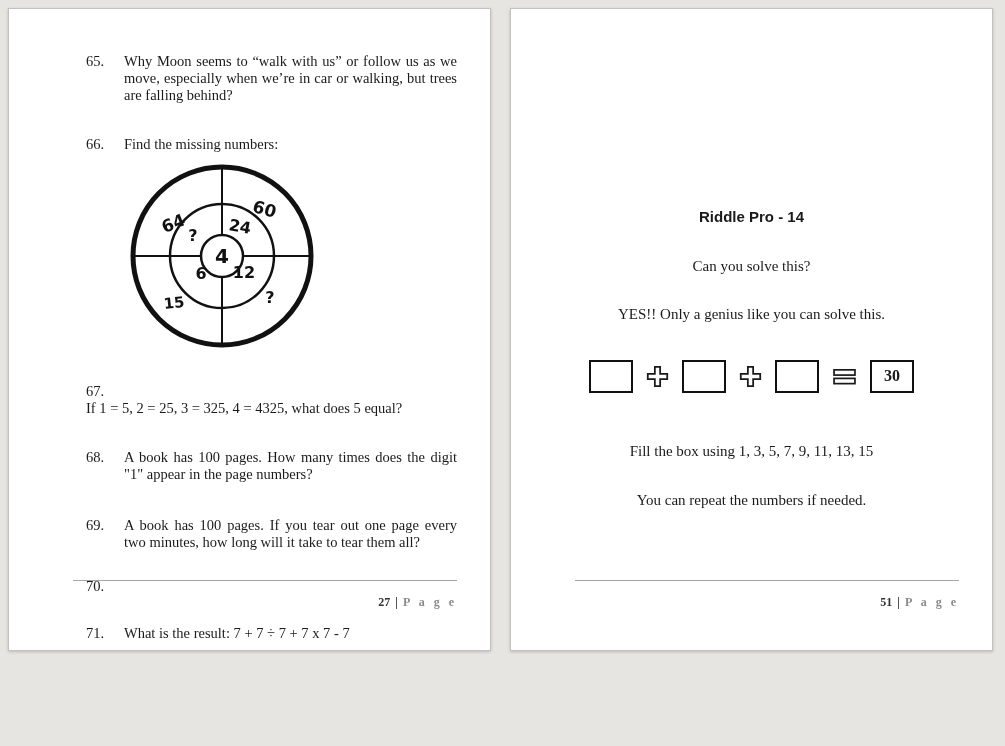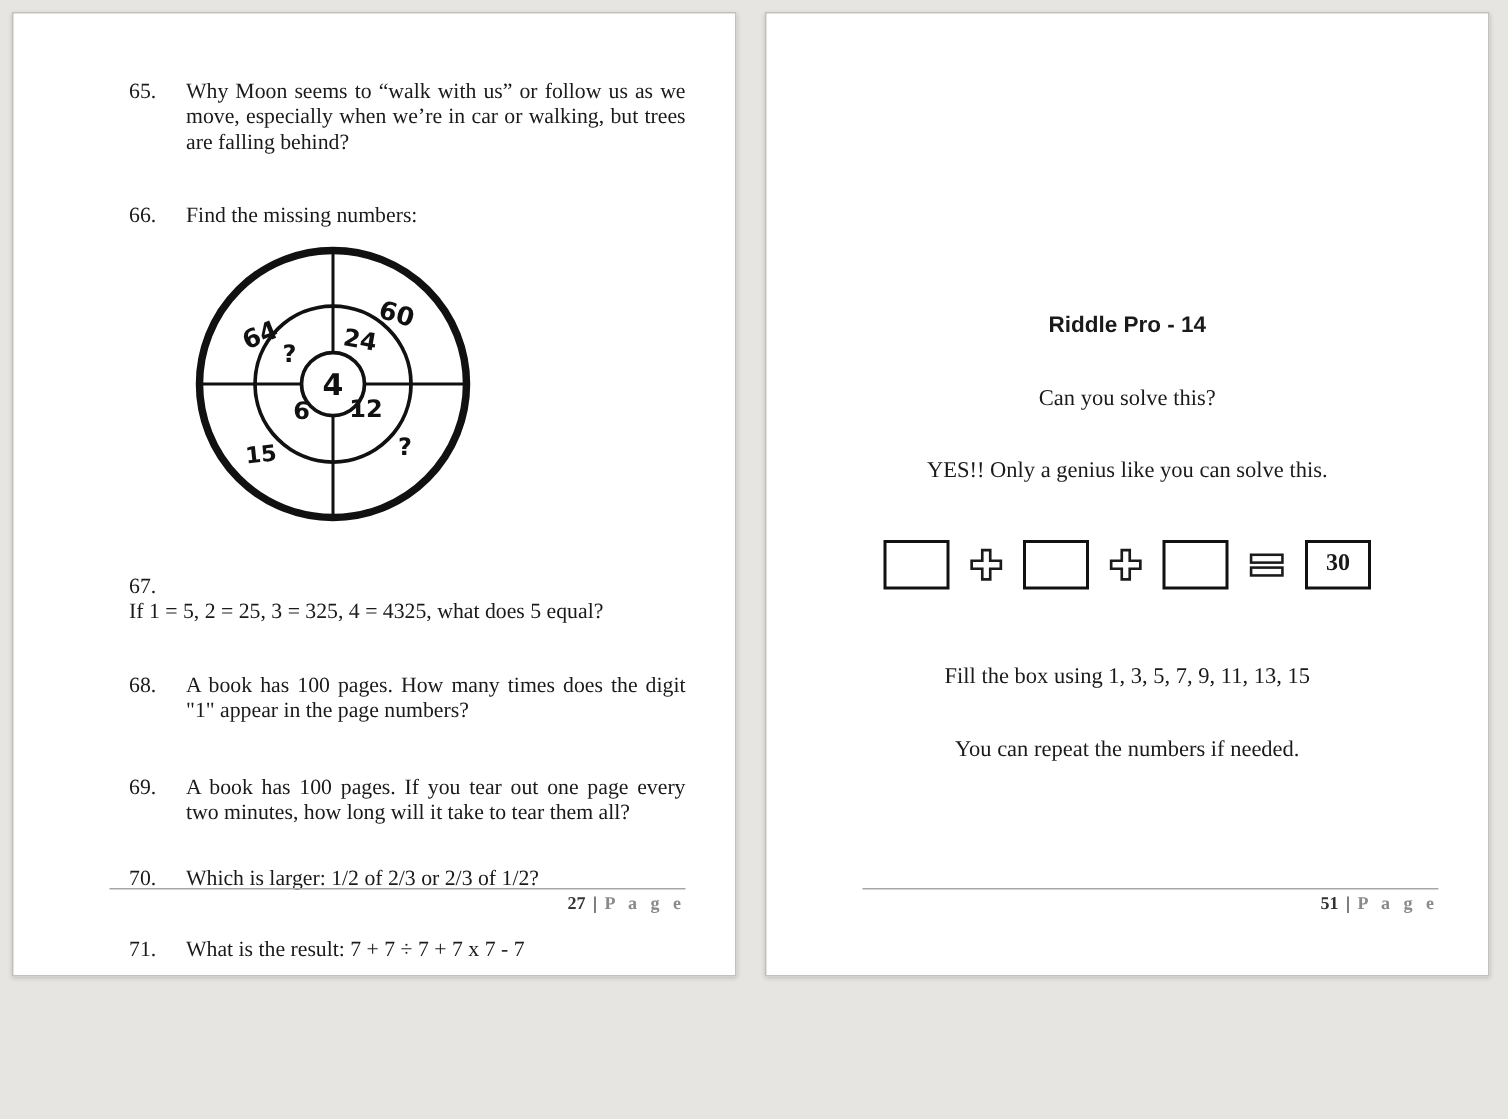--- a/index.html
+++ b/index.html
@@ -31,21 +31,21 @@
   .q67{margin-bottom:32px;flex-direction:column;}
   .q68{margin-bottom:34px;}
   .q69{margin-bottom:27px;}
   .q70{margin-bottom:30px;}
   .diagram-wrap{margin:8px 0 32px 118px;width:190px;height:190px;}
 
   
   .footer{
     position:absolute;left:64px;right:33px;bottom:40px;
     border-top:1px solid #a9a7a3;
-    padding-top:2px;
+    padding-top:14px;
     text-align:right;
     font-size:12px;
   }
   .pg-num{font-weight:bold;color:#333;}
   .pg-sep{font-weight:bold;color:#333;padding:0 2px;}
   .pg-label{color:#8a8a8a;font-weight:bold;letter-spacing:3px;}
 
   
   .page-right{text-align:center;}
   .rp-title{margin-top:199px;font-family:"Liberation Sans",sans-serif;font-weight:bold;font-size:15px;}
@@ -115,21 +115,20 @@
       <div class="qtext">A book has 100 pages. How many times does the digit "1" appear in the page numbers?</div>
     </div>
 
     <div class="q q69">
       <div class="qnum">69.</div>
       <div class="qtext">A book has 100 pages. If you tear out one page every two minutes, how long will it take to tear them all?</div>
     </div>
 
     <div class="q q70">
       <div class="qnum">70.</div>
-      <div class="qtext">Which is larger: 1/2 of 2/3 or 2/3 of 1/2?</div>
     </div>
 
     <div class="q q71">
       <div class="qnum">71.</div>
       <div class="qtext">What is the result:  7 + 7 ÷ 7 + 7 x 7 - 7</div>
     </div>
   </div>
 
   <div class="footer">
     <span class="pg-num">27</span>

